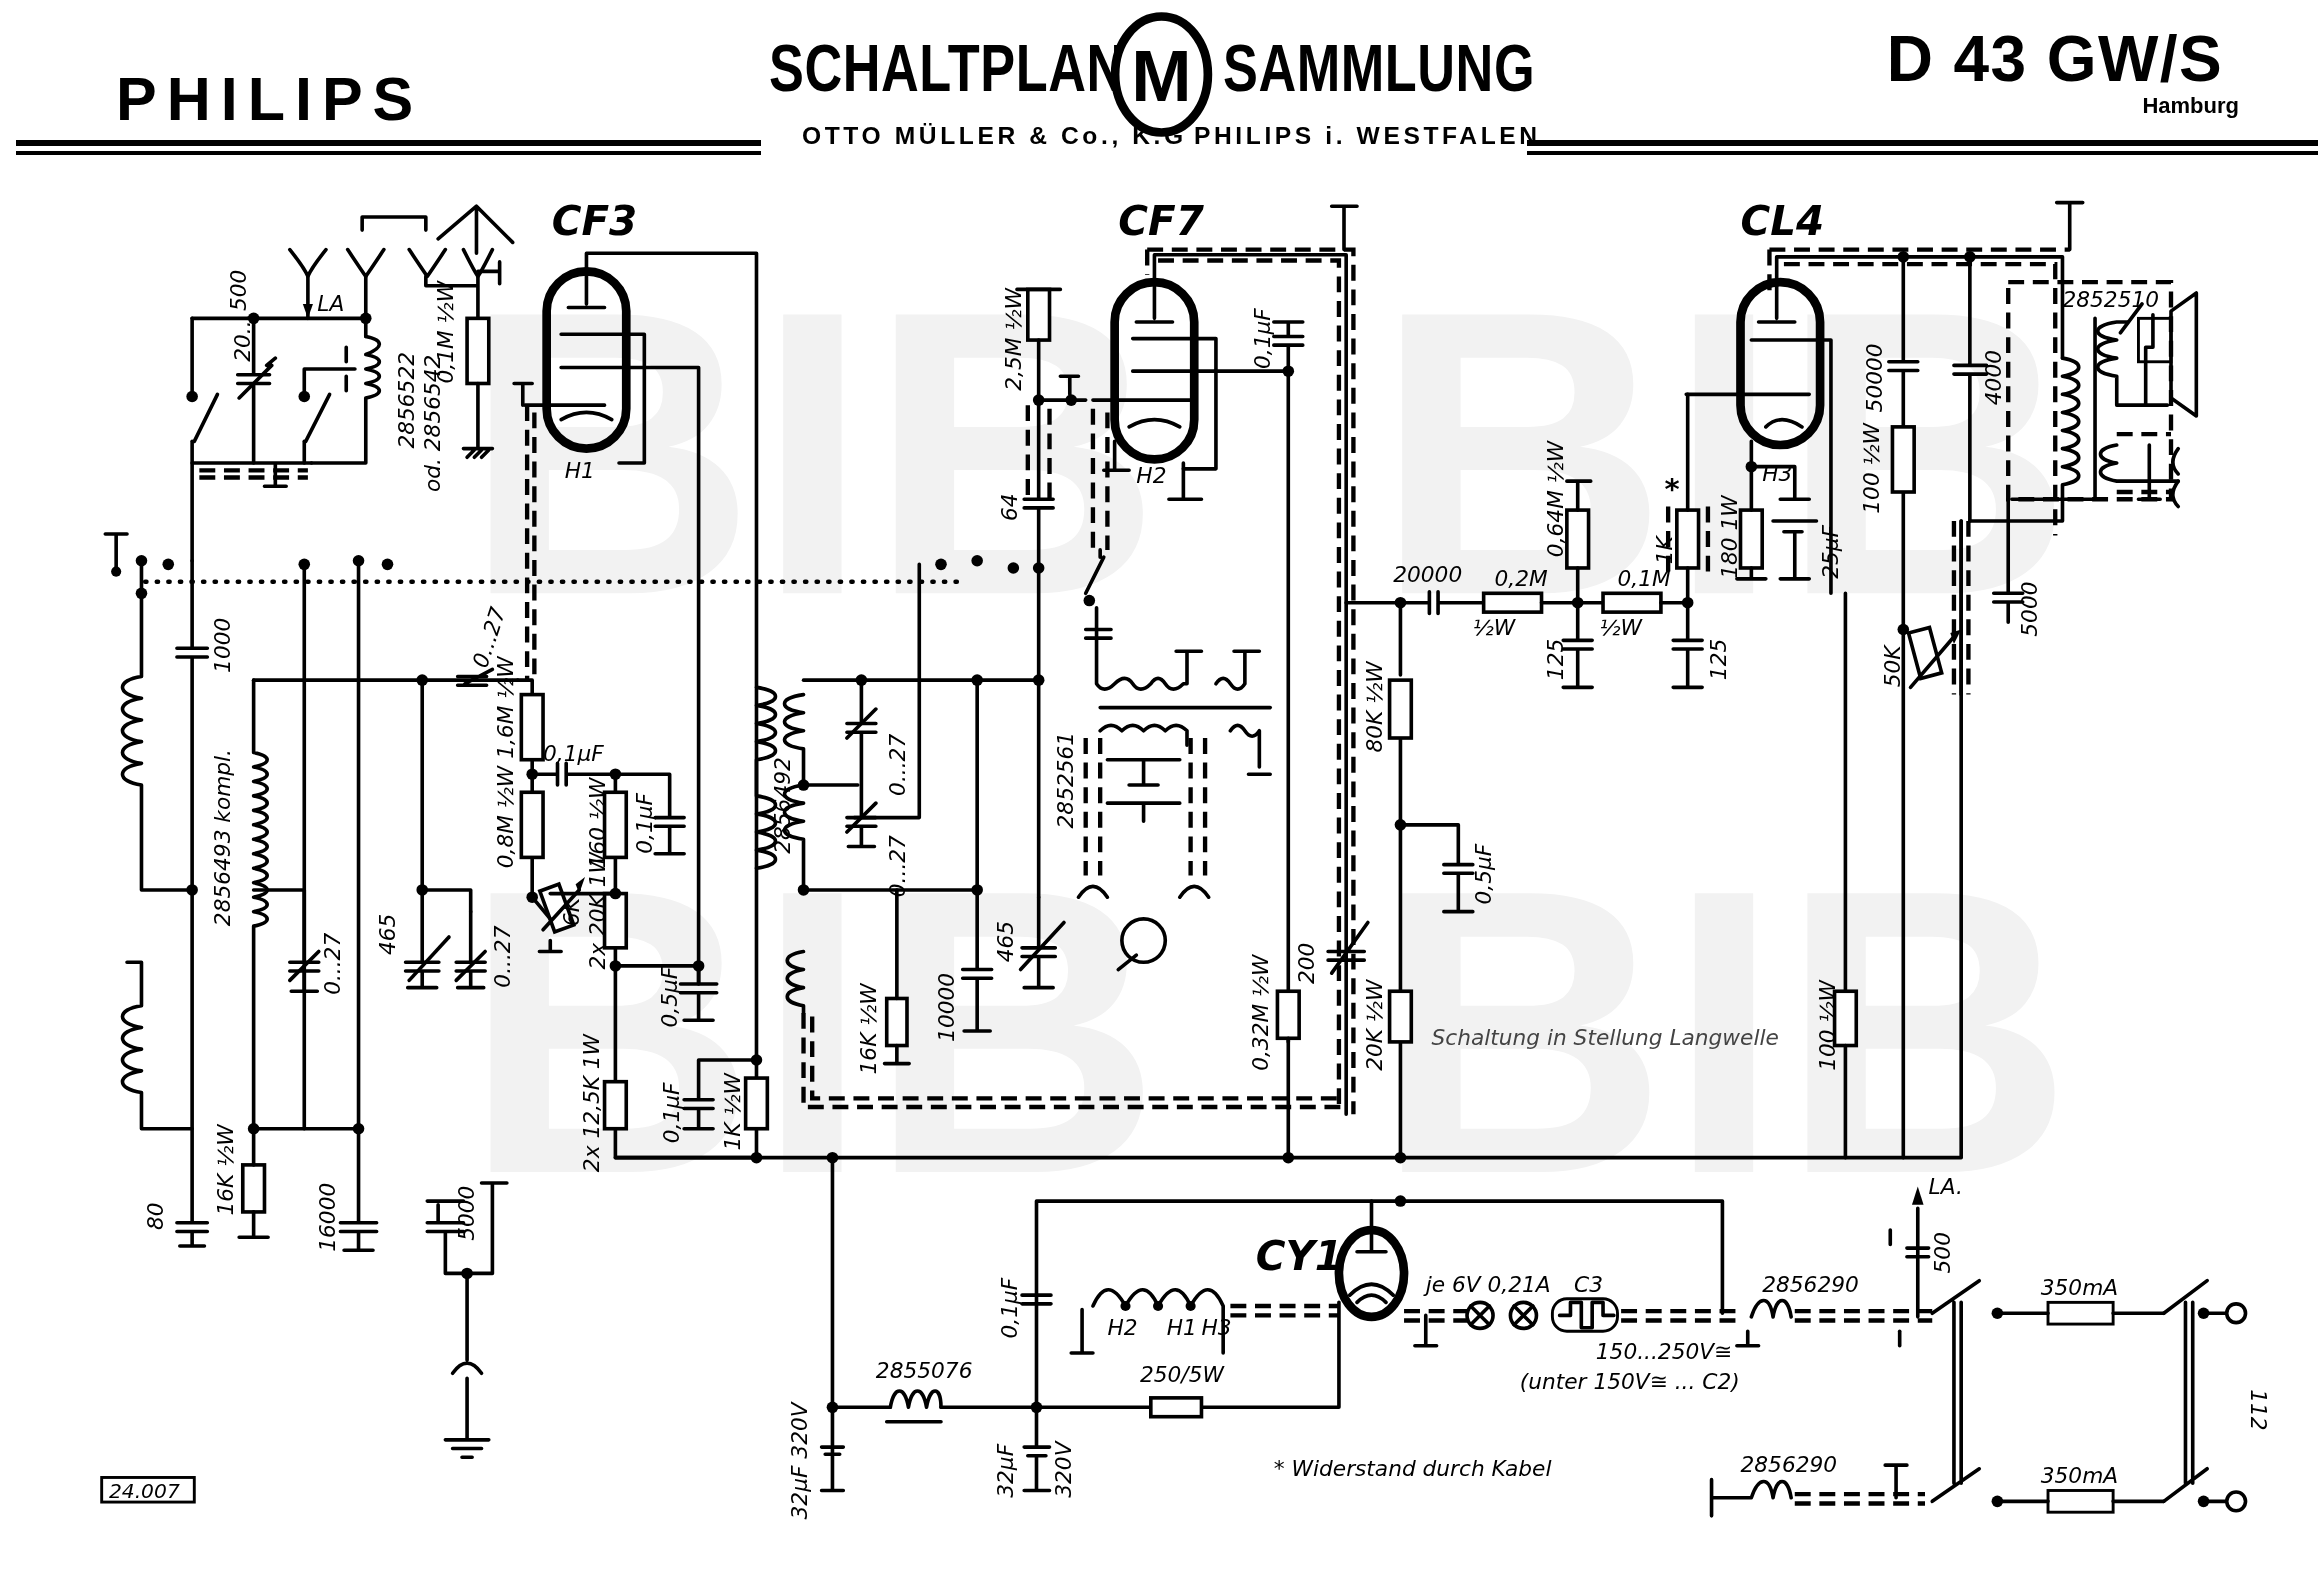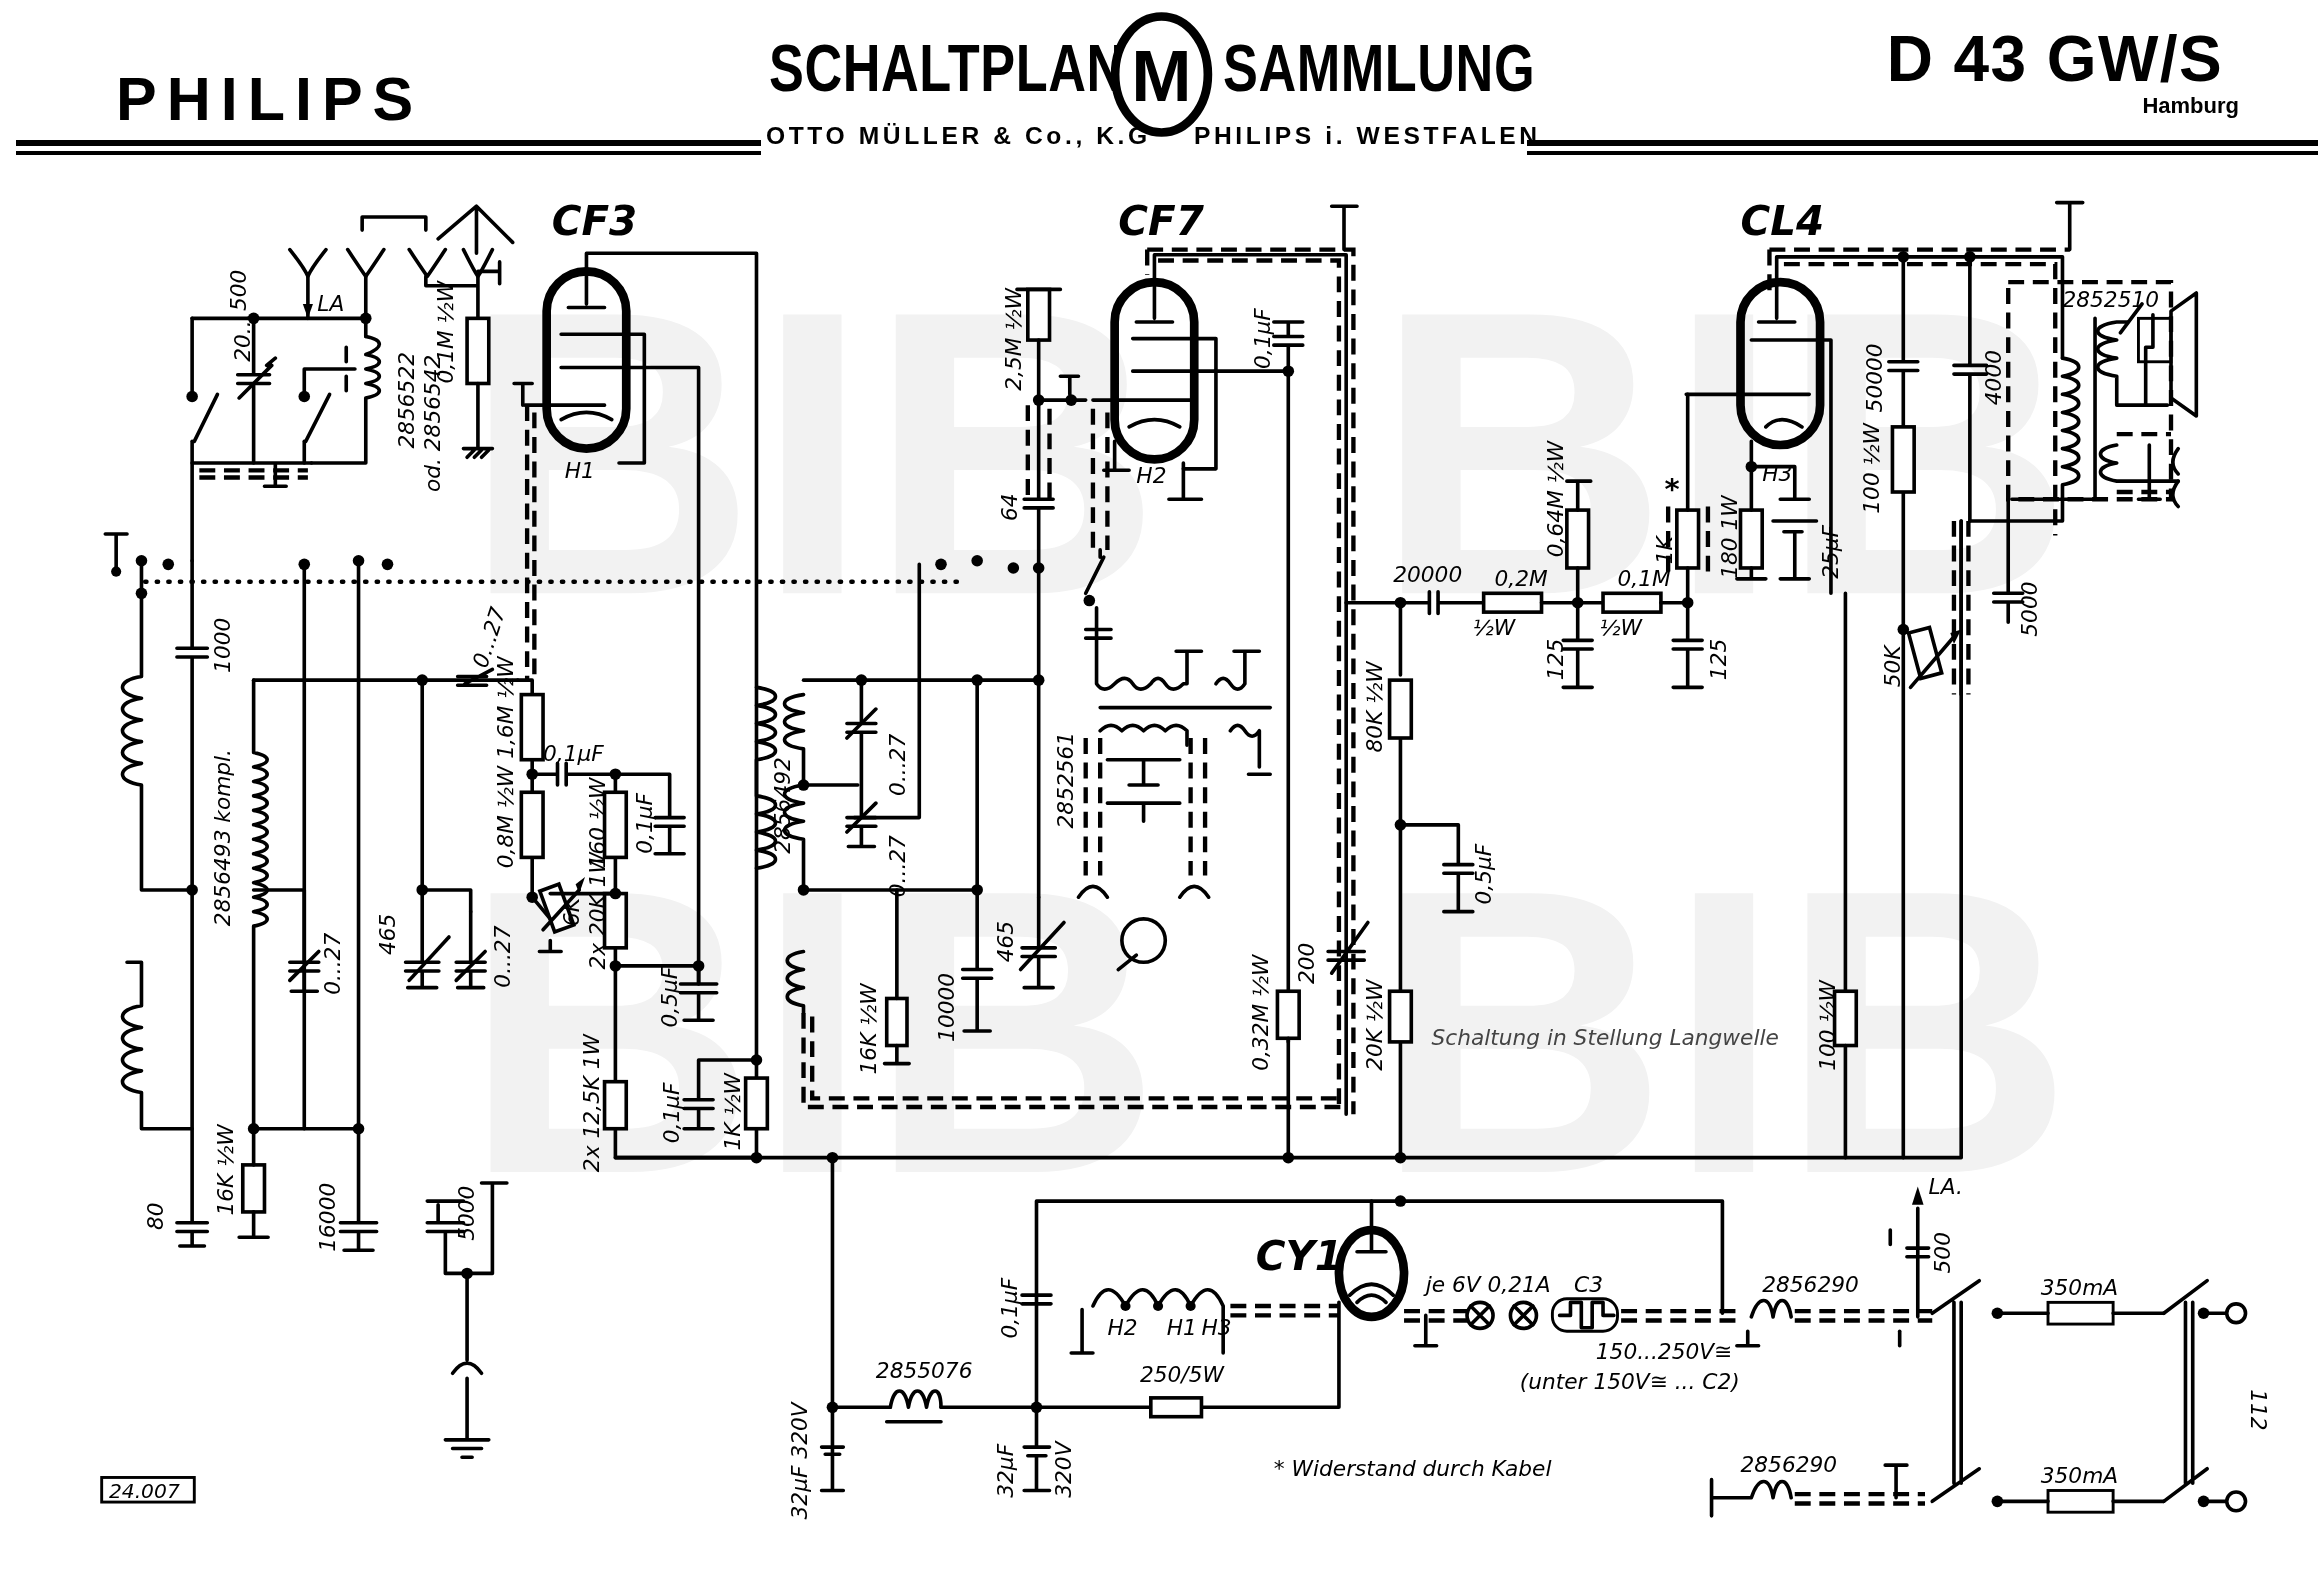--- a/index.html
+++ b/index.html
@@ -31,21 +31,21 @@
 <div class="brand">PHILIPS</div>
 <div class="rule" style="left:16px; top:140px; width:745px;"></div>
 <div class="rule thin" style="left:16px; top:151px; width:745px;"></div>
 
 <div class="pub-title" style="left:769px;">SCHALTPLAN</div>
 <svg style="position:absolute; left:1107px; top:10px;" width="109" height="129" viewBox="0 0 150 178">
   <ellipse cx="75" cy="89" rx="64" ry="80" stroke="#000" stroke-width="12" fill="#fff"></ellipse>
   <text x="75" y="125" text-anchor="middle" style="font-family:'Liberation Sans',sans-serif;font-weight:900;font-style:normal;font-size:100px;">M</text>
 </svg>
 <div class="pub-title" style="left:1223px;">SAMMLUNG</div>
-<div class="pub-sub" style="left:766px;text-align:center;">OTTO MÜLLER &amp; Co., K.G</div>
+<div class="pub-sub" style="left:802px;text-align:center;">OTTO MÜLLER &amp; Co., K.G</div>
 <div class="pub-sub" style="left:1194px;">PHILIPS i. WESTFALEN</div>
 
 <div class="model">D 43 GW/S</div>
 <div class="city">Hamburg</div>
 <div class="rule" style="left:1527px; top:140px; width:792px;"></div>
 <div class="rule thin" style="left:1527px; top:151px; width:792px;"></div>
 
 <svg id="sheet" viewBox="0 0 3204 2192" width="2319" height="1586">
 
   <g>

